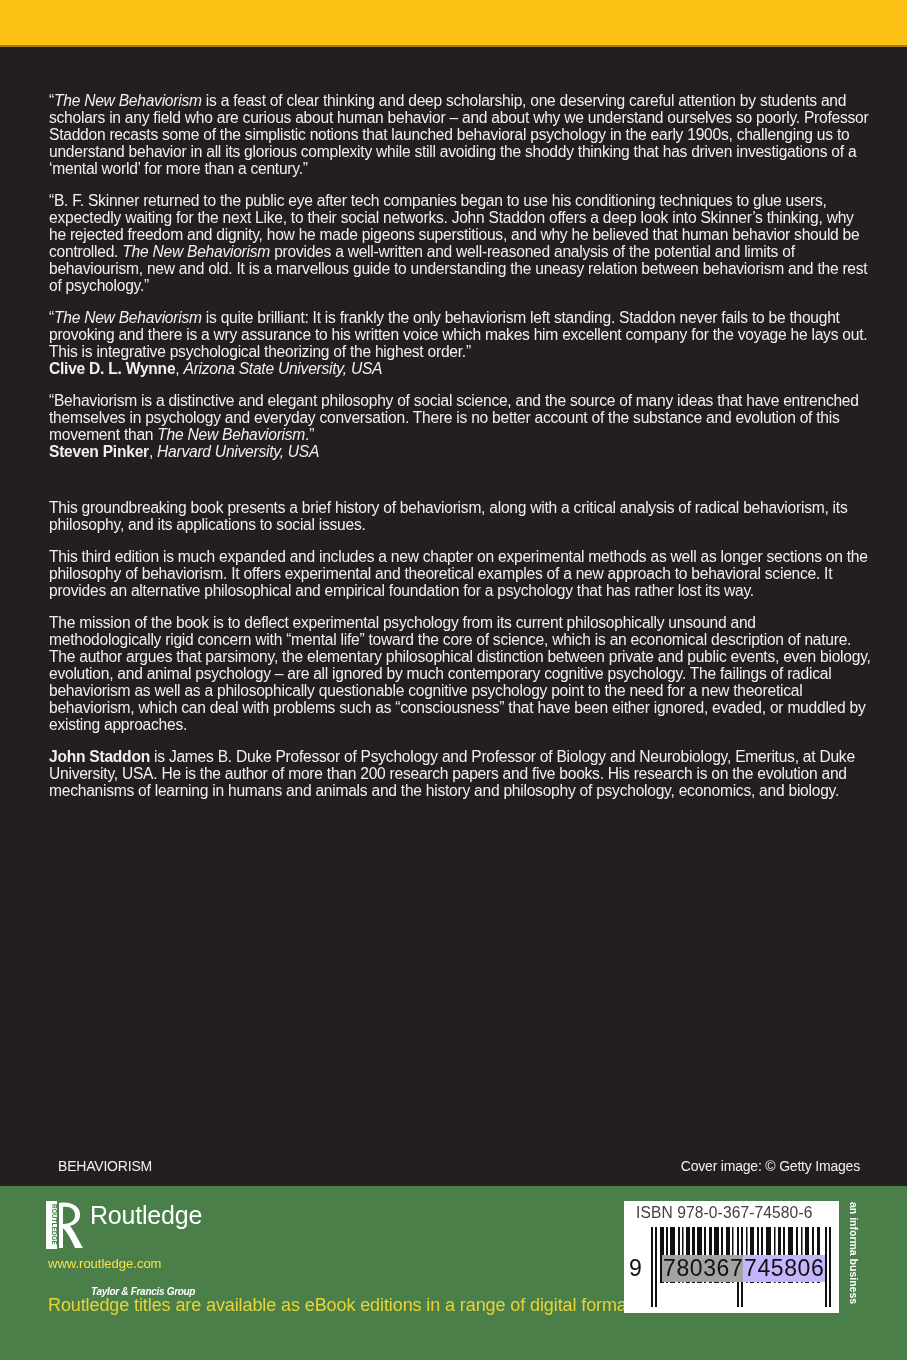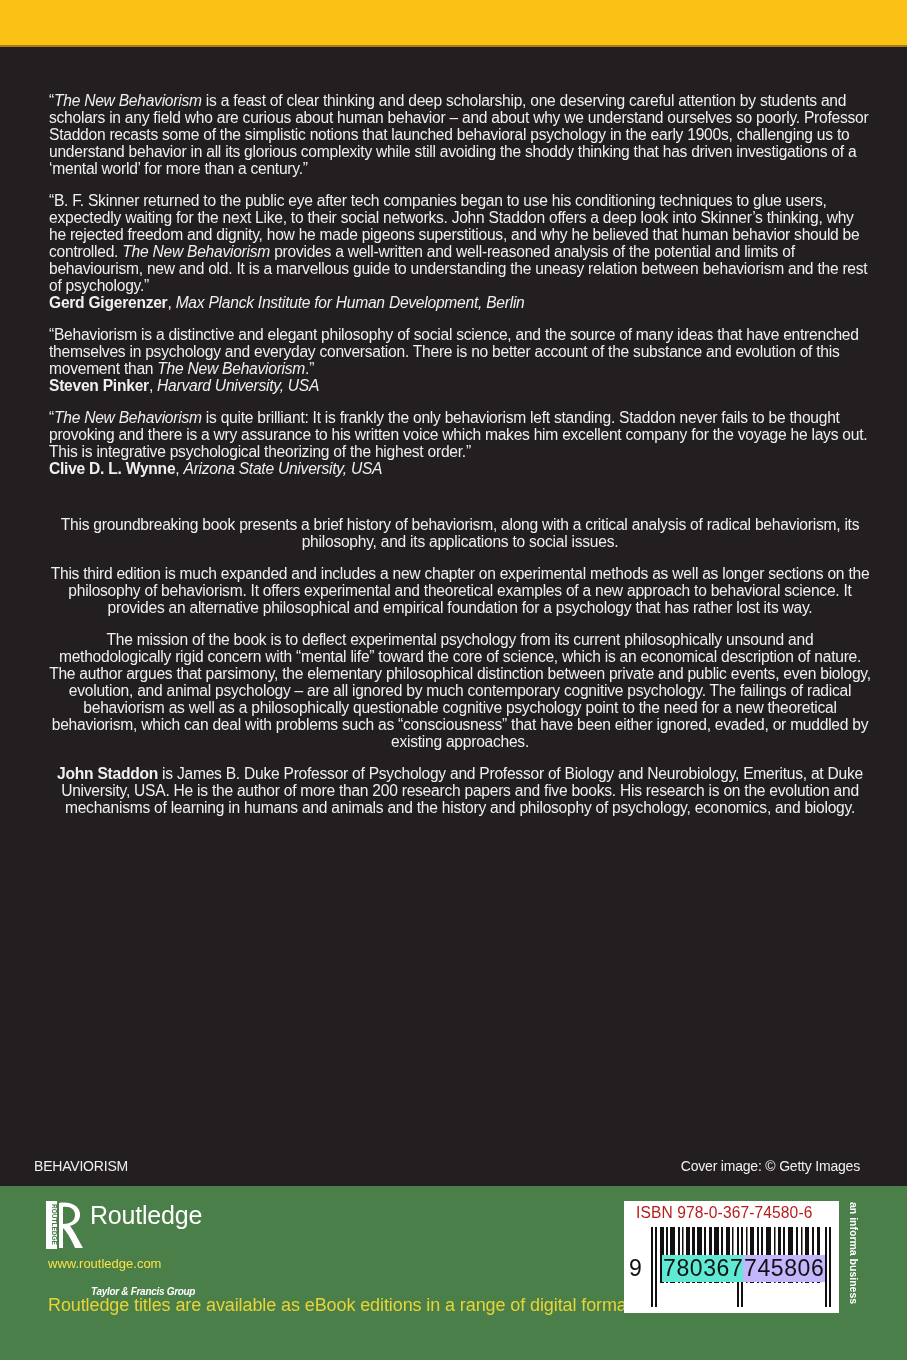--- a/index.html
+++ b/index.html
@@ -18,24 +18,24 @@
     .content {
       position: absolute; left: 49px; top: 92px; width: 822px;
       font-size: 15.6px; line-height: 17px; letter-spacing: -0.25px;
       color: #f0f0f0;
     }
     .quote { margin-bottom: 15px; }
     .quote .attr { display: block; }
     .quote .who { font-weight: bold; }
     .quote em, .para em, .attr em { font-style: italic; }
     .gap { height: 24px; }
-    .para { margin-bottom: 15px; text-align: center; }
+    .para { margin-bottom: 15px; }
     .para .bold { font-weight: bold; }
     .footer-line {
-      position: absolute; top: 1158px; left: 34px; right: 47px;
+      position: absolute; top: 1158px; left: 58px; right: 47px;
       display: flex; justify-content: space-between;
       font-size: 14px; color: #f0f0f0; letter-spacing: -0.2px;
     }
     .green {
       position: absolute; left: 0; top: 1186px; width: 907px; height: 174px;
       background: #4a7f49;
     }
     .logo-mark {
       position: absolute; left: 46px; top: 1201px; width: 38px; height: 48px;
     }
@@ -54,61 +54,60 @@
     .ebook-note {
       position: absolute; left: 48px; top: 1295px;
       font-size: 18px; color: #e8d437; letter-spacing: -0.1px;
     }
     .barcode-box {
       position: absolute; left: 624px; top: 1201px; width: 215px; height: 112px;
       background: #ffffff;
     }
     .isbn-text {
       position: absolute; left: 12px; top: 3px;
-      font-size: 15.6px; color: #b91c1c; letter-spacing: 0.1px;
+      font-size: 15.6px; color: #404040; letter-spacing: 0.1px;
     }
     .bars {
       position: absolute; left: 27px; top: 26px; width: 180px; height: 80px;
     }
     .bar-digits {
       position: absolute; left: 0; top: 54px; width: 215px; height: 30px;
       font-size: 23px; color: #111;
     }
     .bar-digits .first { position: absolute; left: 5px; top: 0; }
-    .bar-digits .g1 { position: absolute; left: 38px; top: 0; background: #5eead4; padding: 0 1px; letter-spacing: 0.6px; }
+    .bar-digits .g1 { position: absolute; left: 38px; top: 0; background: #a3a3a3; padding: 0 1px; letter-spacing: 0.6px; }
     .bar-digits .g2 { position: absolute; left: 119px; top: 0; background: #c4b5fd; padding: 0 1px; letter-spacing: 0.6px; }
     .informa {
       position: absolute; left: 846px; top: 1202px; width: 14px; height: 110px;
       writing-mode: vertical-rl;
       font-size: 10.5px; color: #ffffff; font-weight: bold; letter-spacing: 0;
     }
   </style>
 </head>
 <body>
 
 <div class="top-band"></div>
 
 <div class="content">
   <div class="quote">
     <span>“</span><em>The New Behaviorism</em><span> is a feast of clear thinking and deep scholarship, one deserving careful attention by students and scholars in any field who are curious about human behavior – and about why we understand ourselves so poorly. Professor Staddon recasts some of the simplistic notions that launched behavioral psychology in the early 1900s, challenging us to understand behavior in all its glorious complexity while still avoiding the shoddy thinking that has driven investigations of a ‘mental world’ for more than a century.”</span>
   </div>
 
   <div class="quote">
     <span>“B. F. Skinner returned to the public eye after tech companies began to use his conditioning techniques to glue users, expectedly waiting for the next Like, to their social networks. John Staddon offers a deep look into Skinner’s thinking, why he rejected freedom and dignity, how he made pigeons superstitious, and why he believed that human behavior should be controlled. </span><em>The New Behaviorism</em><span> provides a well-written and well-reasoned analysis of the potential and limits of behaviourism, new and old. It is a marvellous guide to understanding the uneasy relation between behaviorism and the rest of psychology.”</span>
-    <span class="attr"><span class="who">Gerd Gigerenzer</span>, <em>Max Planck Institute for Human Development, Berlin</em></span>
+  </div>
+
+  <div class="quote">
+    <span>“</span><em>The New Behaviorism</em><span> is quite brilliant: It is frankly the only behaviorism left standing. Staddon never fails to be thought provoking and there is a wry assurance to his written voice which makes him excellent company for the voyage he lays out. This is integrative psychological theorizing of the highest order.”</span>
+    <span class="attr"><span class="who">Clive D. L. Wynne</span>, <em>Arizona State University, USA</em></span>
   </div>
 
   <div class="quote">
     <span>“Behaviorism is a distinctive and elegant philosophy of social science, and the source of many ideas that have entrenched themselves in psychology and everyday conversation. There is no better account of the substance and evolution of this movement than </span><em>The New Behaviorism</em><span>.”</span>
     <span class="attr"><span class="who">Steven Pinker</span>, <em>Harvard University, USA</em></span>
-  </div>
-
-  <div class="quote">
-    <span>“</span><em>The New Behaviorism</em><span> is quite brilliant: It is frankly the only behaviorism left standing. Staddon never fails to be thought provoking and there is a wry assurance to his written voice which makes him excellent company for the voyage he lays out. This is integrative psychological theorizing of the highest order.”</span>
-    <span class="attr"><span class="who">Clive D. L. Wynne</span>, <em>Arizona State University, USA</em></span>
   </div>
 
   <div class="gap"></div>
 
   <p class="para">This groundbreaking book presents a brief history of behaviorism, along with a critical analysis of radical behaviorism, its philosophy, and its applications to social issues.</p>
   <p class="para">This third edition is much expanded and includes a new chapter on experimental methods as well as longer sections on the philosophy of behaviorism. It offers experimental and theoretical examples of a new approach to behavioral science. It provides an alternative philosophical and empirical foundation for a psychology that has rather lost its way.</p>
   <p class="para">The mission of the book is to deflect experimental psychology from its current philosophically unsound and methodologically rigid concern with “mental life” toward the core of science, which is an economical description of nature. The author argues that parsimony, the elementary philosophical distinction between private and public events, even biology, evolution, and animal psychology – are all ignored by much contemporary cognitive psychology. The failings of radical behaviorism as well as a philosophically questionable cognitive psychology point to the need for a new theoretical behaviorism, which can deal with problems such as “consciousness” that have been either ignored, evaded, or muddled by existing approaches.</p>
   <p class="para"><span class="bold">John Staddon</span><span> is James B. Duke Professor of Psychology and Professor of Biology and Neurobiology, Emeritus, at Duke University, USA. He is the author of more than 200 research papers and five books. His research is on the evolution and mechanisms of learning in humans and animals and the history and philosophy of psychology, economics, and biology.</span></p>
 </div>
 

